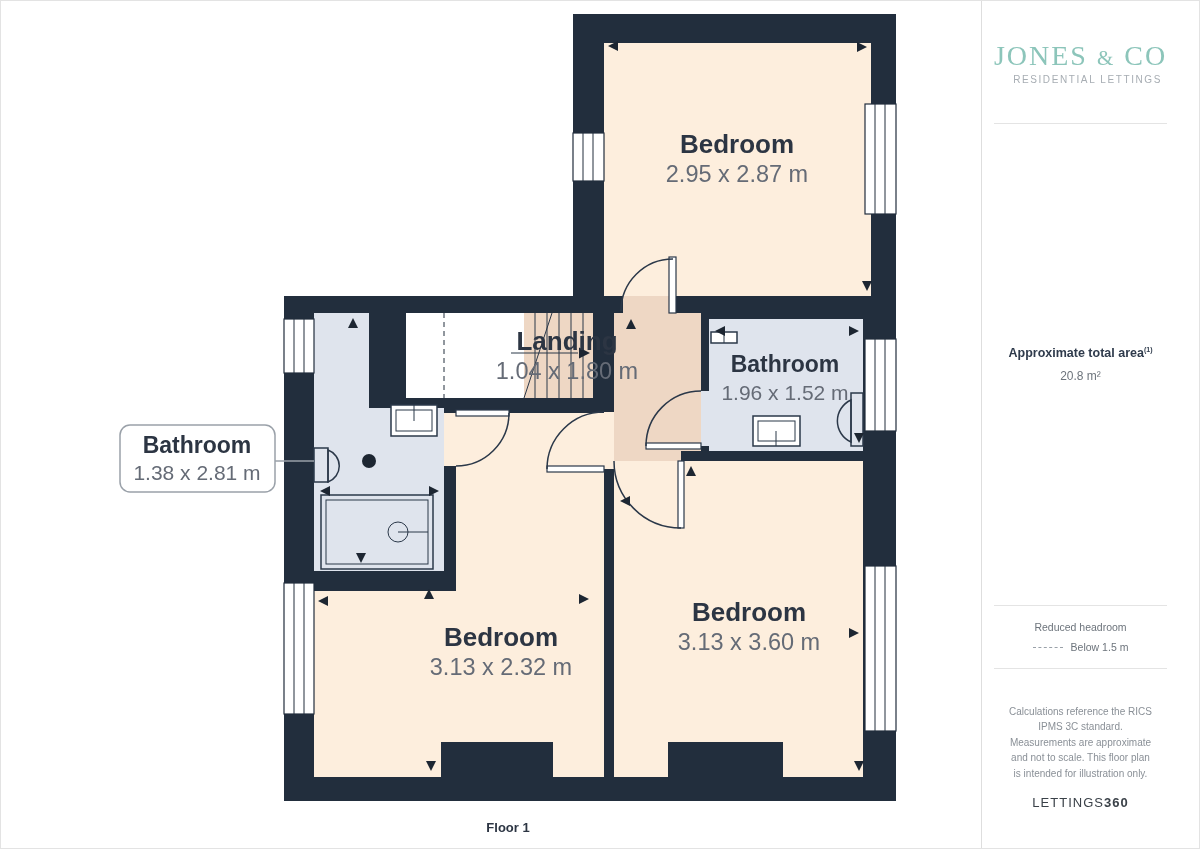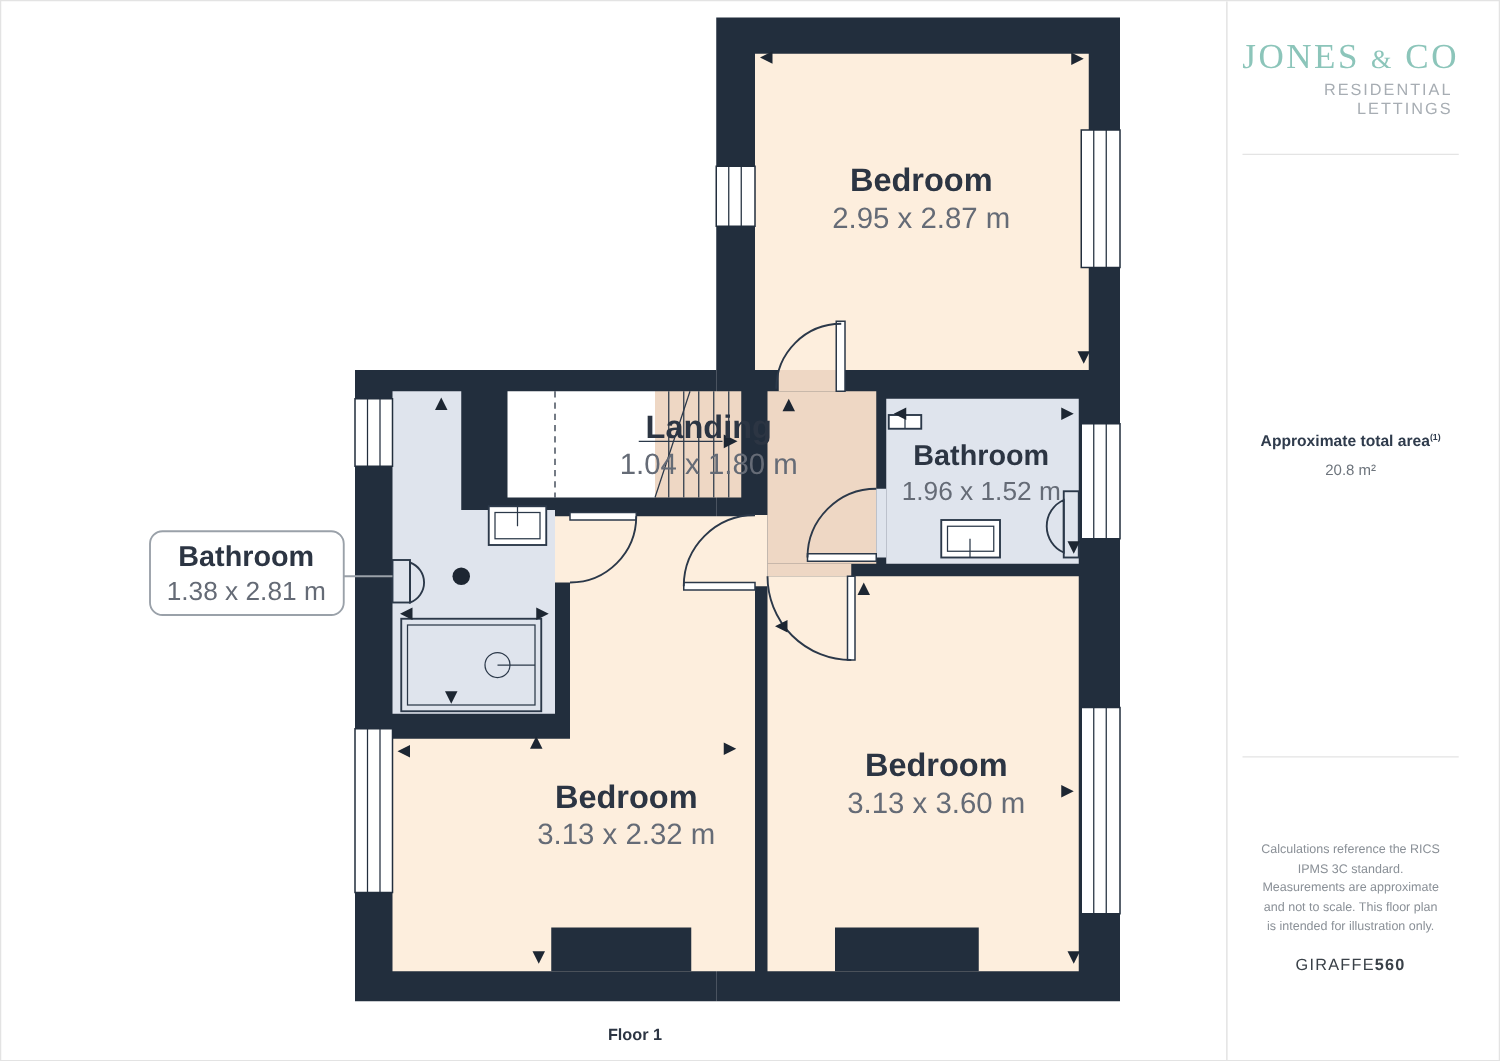--- a/index.html
+++ b/index.html
@@ -31,21 +31,21 @@
   .sidebar{
     position:absolute;left:980px;top:0;width:186px;height:847px;
     border-left:1px solid #dedede;display:flex;flex-direction:column;box-sizing:border-box;padding-left:12px;
   }
   .sb-section{border-bottom:1px solid #e4e4e4;display:flex;flex-direction:column;
     align-items:center;justify-content:center;box-sizing:border-box;text-align:center;}
   .sb-logo{height:123px;}
   .logo-main{font-family:"Liberation Serif",serif;color:#8cc5ba;font-size:28px;
     letter-spacing:2px;white-space:nowrap;}
   .logo-main .amp{font-size:21px;}
-  .logo-sub{color:#a7adb3;font-size:13px;letter-spacing:1.6px;margin-top:2px;
+  .logo-sub{color:#a7adb3;font-size:10px;letter-spacing:1.6px;margin-top:2px;
     width:100%;text-align:right;padding-right:5px;box-sizing:border-box;}
   .sb-area{height:482px;}
   .area-label{color:#2f3b4c;font-weight:700;font-size:12.5px;}
   .area-label sup{font-size:7px;}
   .area-value{color:#6d747c;font-size:12px;margin-top:9px;}
   .sb-footnote{height:48px;color:#7d858c;font-size:10px;padding:0 10px;}
   .sb-headroom{height:63px;color:#6d747c;font-size:10.5px;}
   .headroom-row{display:flex;align-items:center;gap:8px;margin-top:8px;}
   .dash-sample{display:inline-block;width:30px;height:0;border-top:1.5px dashed #9aa1a9;}
   .sb-disclaimer{flex:1;color:#8a9097;font-size:10px;line-height:1.55;padding:0 13px;border-bottom:none;align-items:center;}
@@ -248,20 +248,27 @@
       <div class="logo-main"><span>JONES</span> <span class="amp">&amp;</span> <span>CO</span></div>
       <div class="logo-sub">RESIDENTIAL LETTINGS</div>
     </div>
 
     <div class="sb-section sb-area">
       <div class="area-label"><span>Approximate total area</span><sup>(1)</sup></div>
       <div class="area-value">20.8 m²</div>
     </div>
 
 
+    <div class="sb-section sb-headroom">
+      <div>Reduced headroom</div>
+      <div class="headroom-row">
+        <span class="dash-sample"></span>
+        <span>Below 1.5 m</span>
+      </div>
+    </div>
 
     <div class="sb-section sb-disclaimer">
       <div>Calculations reference the RICS IPMS 3C standard. Measurements are approximate and not to scale. This floor plan is intended for illustration only.</div>
-      <div class="provider"><span>GIRAFFE</span><span class="p360">560</span></div>
+      <div class="provider"><span>LETTINGS</span><span class="p360">360</span></div>
     </div>
   </aside>
 
 </div>
 
 </body></html>

